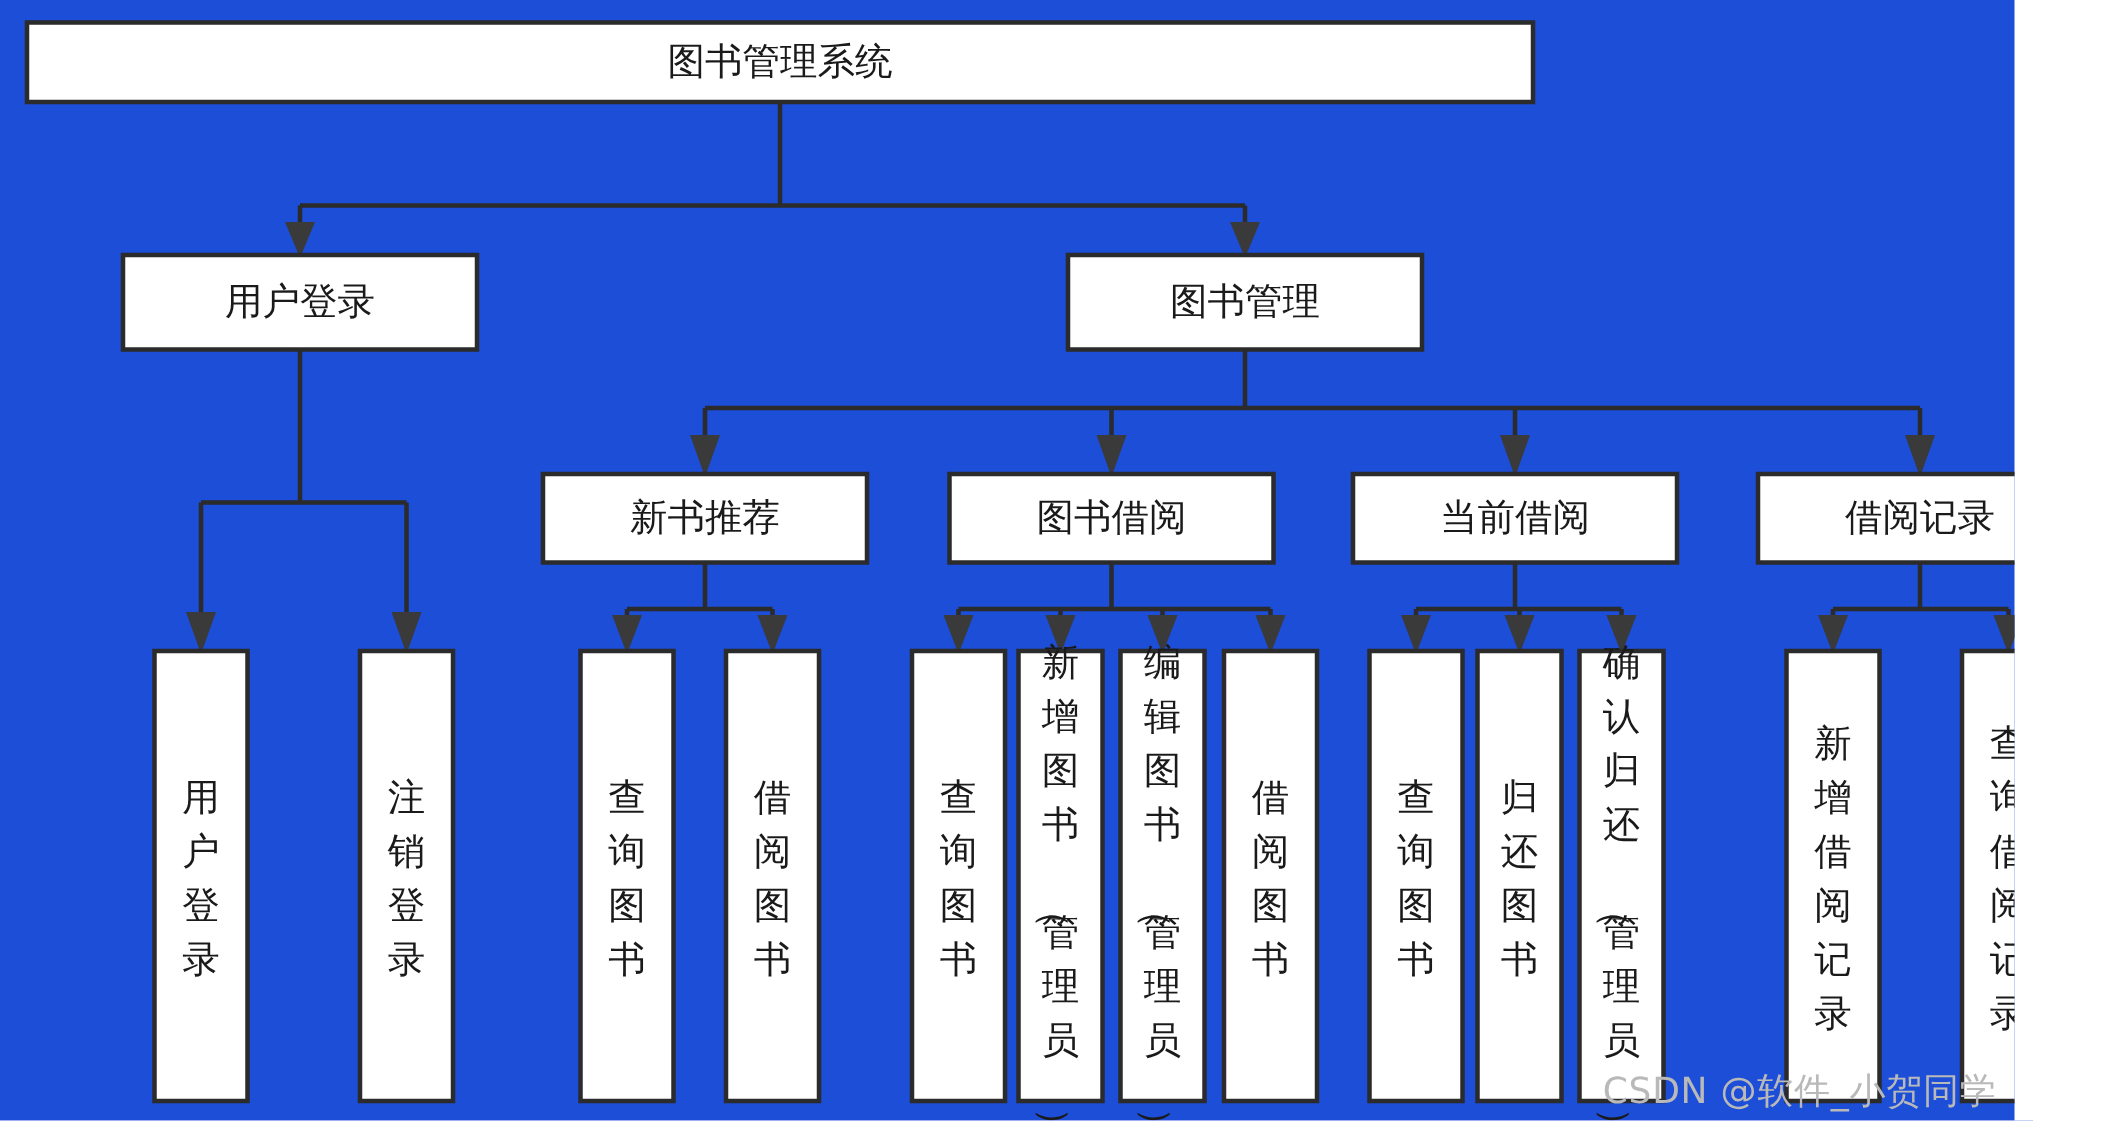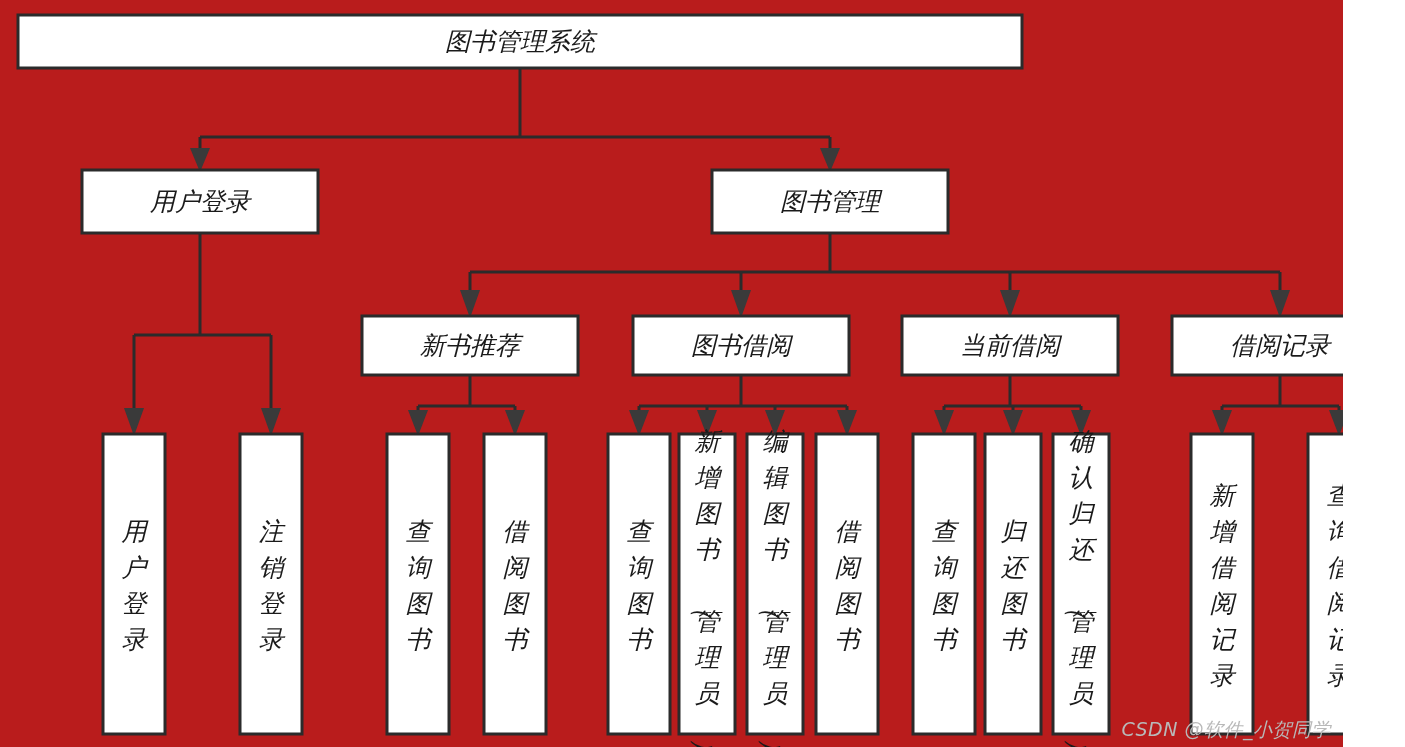--- a/index.html
+++ b/index.html
@@ -8,23 +8,22 @@
     padding: 0;
     background: #ffffff;
   }
   body {
     font-family: "DejaVu Sans", "Liberation Sans", sans-serif;
   }
   #diagram-root {
     position: relative;
     width: 1343px;
     height: 747px;
-    background: #b91c1c;
+    background: #1d4ed8;
     overflow: hidden;
-    font-style: italic;
   }
   svg#tree-svg {
     position: absolute;
     left: 0;
     top: 0;
     width: 1405px;
     height: 747px;
     display: block;
   }
   .node-rect {
@@ -53,21 +52,21 @@
     font-family: "DejaVu Sans", "Liberation Sans", sans-serif;
     font-size: 25px;
     fill: #1a1a1a;
     text-anchor: middle;
   }
   .watermark {
     position: absolute;
     right: 12px;
     bottom: 4px;
     font-family: "DejaVu Sans", "Liberation Sans", sans-serif;
-    font-size: 19px;
+    font-size: 24px;
     color: #b9b9b9;
     letter-spacing: 0.5px;
     white-space: nowrap;
     user-select: none;
   }
 </style>
 </head>
 <body>
 
 <div id="diagram-root">

